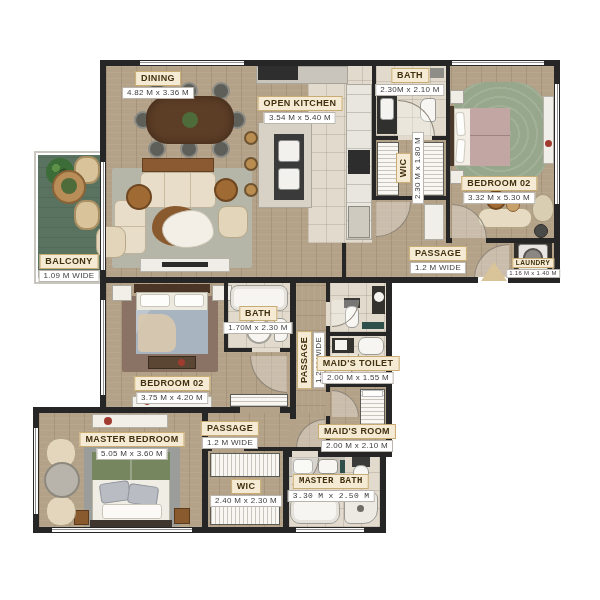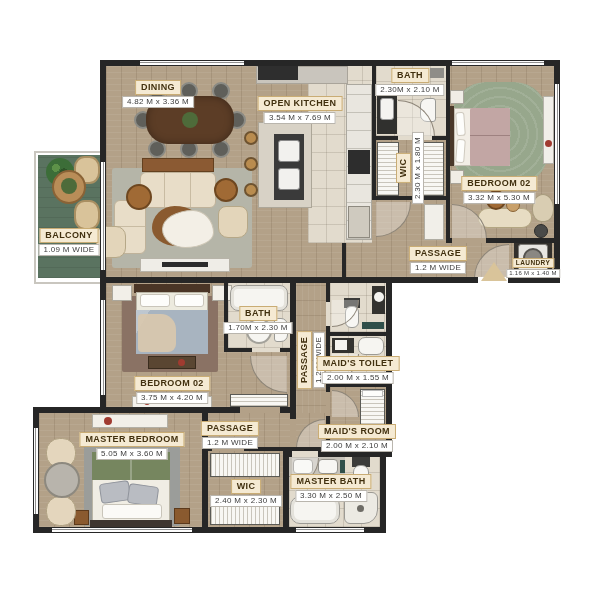--- a/index.html
+++ b/index.html
@@ -252,27 +252,27 @@
 
   <div class="win-h" style="left:140px;top:60px;width:104px;height:6px;"></div>
   <div class="win-h" style="left:452px;top:60px;width:92px;height:6px;"></div>
   <div class="win-v" style="left:554px;top:84px;width:6px;height:120px;"></div>
   <div class="win-v" style="left:100px;top:162px;width:6px;height:108px;"></div>
   <div class="win-v" style="left:100px;top:300px;width:6px;height:95px;"></div>
   <div class="win-v" style="left:33px;top:428px;width:6px;height:86px;"></div>
   <div class="win-h" style="left:52px;top:527px;width:140px;height:6px;"></div>
   <div class="win-h" style="left:296px;top:527px;width:68px;height:6px;"></div>
 
-  <div class="rlabel" style="left:158px;top:80px;text-align:center;">
+  <div class="rlabel" style="left:158px;top:71px;text-align:center;">
     <span class="name">DINING</span>
     <span class="dims">4.82 M x 3.36 M</span>
   </div>
   <div class="rlabel" style="left:300px;top:96px;">
     <span class="name">OPEN KITCHEN</span>
-    <span class="dims">3.54 M x 7.69 M</span>
+    <span class="dims">3.54 M x 5.40 M</span>
   </div>
   <div class="rlabel" style="left:410px;top:68px;">
     <span class="name">BATH</span>
     <span class="dims">2.30M x 2.10 M</span>
   </div>
   <div class="rlabel vert" style="left:410px;top:168px;">
     <span class="name">WIC</span>
     <span class="dims">2.30 M x 1.80 M</span>
   </div>
   <div class="rlabel" style="left:499px;top:176px;">
@@ -280,21 +280,21 @@
     <span class="dims">3.32 M x 5.30 M</span>
   </div>
   <div class="rlabel" style="left:438px;top:246px;">
     <span class="name">PASSAGE</span>
     <span class="dims">1.2 M WIDE</span>
   </div>
   <div class="rlabel small" style="left:533px;top:258px;">
     <span class="name">LAUNDRY</span>
     <span class="dims">1.16 M x 1.40 M</span>
   </div>
-  <div class="rlabel" style="left:69px;top:228px;text-align:right;">
+  <div class="rlabel" style="left:69px;top:254px;text-align:right;">
     <span class="name">BALCONY</span>
     <span class="dims">1.09 M WIDE</span>
   </div>
   <div class="rlabel" style="left:172px;top:376px;">
     <span class="name">BEDROOM 02</span>
     <span class="dims">3.75 M x 4.20 M</span>
   </div>
   <div class="rlabel" style="left:258px;top:306px;">
     <span class="name">BATH</span>
     <span class="dims">1.70M x 2.30 M</span>
@@ -316,18 +316,18 @@
     <span class="dims">5.05 M x 3.60 M</span>
   </div>
   <div class="rlabel" style="left:230px;top:421px;">
     <span class="name">PASSAGE</span>
     <span class="dims">1.2 M WIDE</span>
   </div>
   <div class="rlabel" style="left:246px;top:479px;">
     <span class="name">WIC</span>
     <span class="dims">2.40 M x 2.30 M</span>
   </div>
-  <div class="rlabel" style="left:331px;top:474px;">
+  <div class="rlabel" style="left:331px;top:474px;font-family:Liberation Mono, monospace;">
     <span class="name">MASTER BATH</span>
     <span class="dims">3.30 M x 2.50 M</span>
   </div>
 
 </div>
 
 </body></html>

